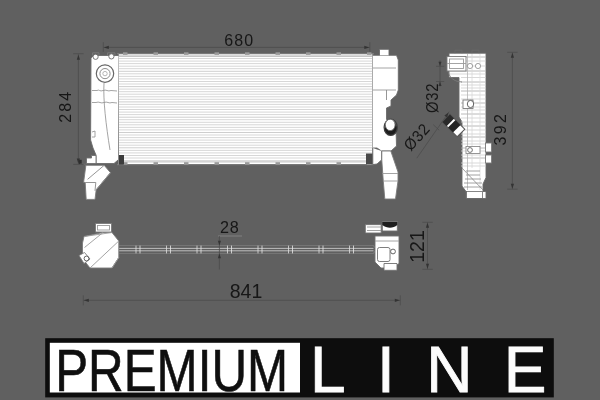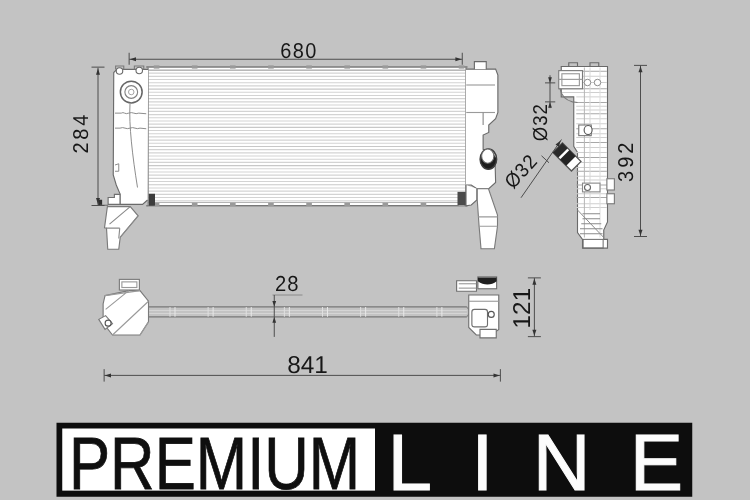--- a/index.html
+++ b/index.html
@@ -1,16 +1,16 @@
 <!DOCTYPE html>
 <html><head>
 <meta charset="utf-8">
 <style>
   html,body{margin:0;padding:0;background:#fff;}
-  #canvas{position:relative;width:600px;height:400px;background:#fdba74;overflow:hidden;
+  #canvas{position:relative;width:600px;height:400px;background:#0f766e;overflow:hidden;
     font-family:"Liberation Sans",sans-serif;filter:grayscale(1);}
   svg text{font-family:"Liberation Sans",sans-serif;opacity:0.99;}
 </style>
 </head>
 <body>
 <div id="canvas">
 <svg width="600" height="400" viewBox="0 0 600 400">
 
 <g>
 <rect x="118.5" y="53.5" width="254" height="111.5" fill="#ffffff" stroke="none"></rect>

